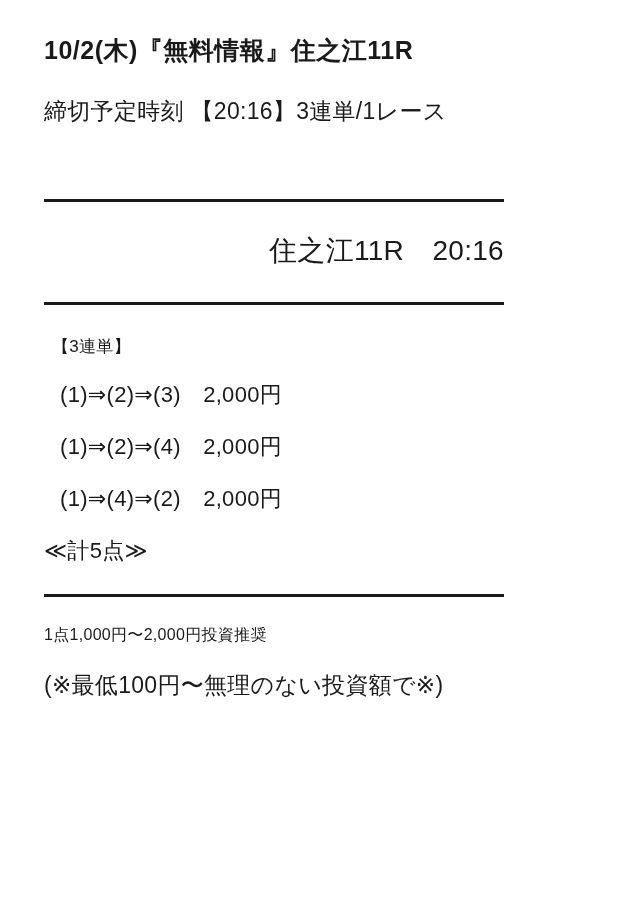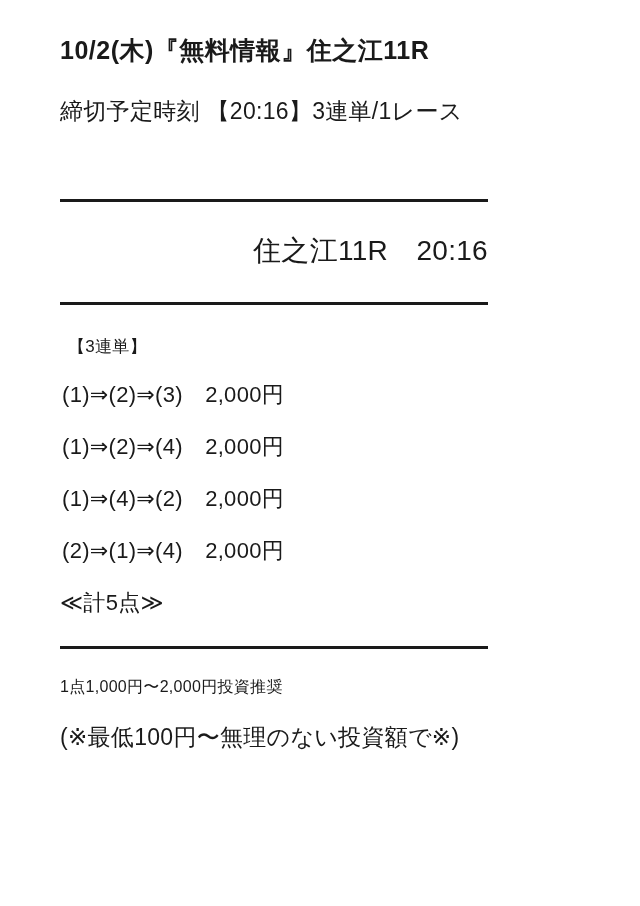--- a/index.html
+++ b/index.html
@@ -11,21 +11,21 @@
     width: 640px;
     height: 906px;
     font-family: "Liberation Sans", "DejaVu Sans", sans-serif;
     color: #1a1a1a;
     overflow: hidden;
   }
   .page {
     width: 548px;
     height: 906px;
     box-sizing: border-box;
-    padding: 0 60px;
+    padding: 0 44px;
     position: relative;
   }
   .title {
     font-size: 25px;
     font-weight: bold;
     letter-spacing: 0.5px;
     padding-top: 34px;
     line-height: 1.3;
   }
   .deadline {
@@ -49,21 +49,21 @@
     text-align: right;
   }
   .rule-2 { margin-top: 32px; }
   .bet-type {
     font-size: 17px;
     margin-top: 30px;
     padding-left: 8px;
     letter-spacing: 0.3px;
   }
   .bet-list {
-    margin: 2px;
+    margin: 16px;
     padding: 0;
     list-style: none;
   }
   .bet-row {
     font-size: 22px;
     margin-top: 22px;
     letter-spacing: 0.3px;
     white-space: pre;
   }
   .count {
@@ -103,21 +103,20 @@
   <div class="venue">住之江11R　20:16</div>
 
   <hr class="rule rule-2">
 
   <div class="bet-type">【3連単】</div>
 
   <ul class="bet-list">
     <li class="bet-row"><span>(1)⇒(2)⇒(3)</span><span>　</span><span>2,000円</span></li>
     <li class="bet-row"><span>(1)⇒(2)⇒(4)</span><span>　</span><span>2,000円</span></li>
     <li class="bet-row"><span>(1)⇒(4)⇒(2)</span><span>　</span><span>2,000円</span></li>
-    <li class="bet-row"><span>(2)⇒(1)⇒(4)</span><span>　</span><span>2,000円</span></li>
   </ul>
 
   <div class="count">≪計5点≫</div>
 
 
   <hr class="rule rule-3">
 
   <div class="note1">1点1,000円〜2,000円投資推奨</div>
 
   <div class="note2">(※最低100円〜無理のない投資額で※)</div>

